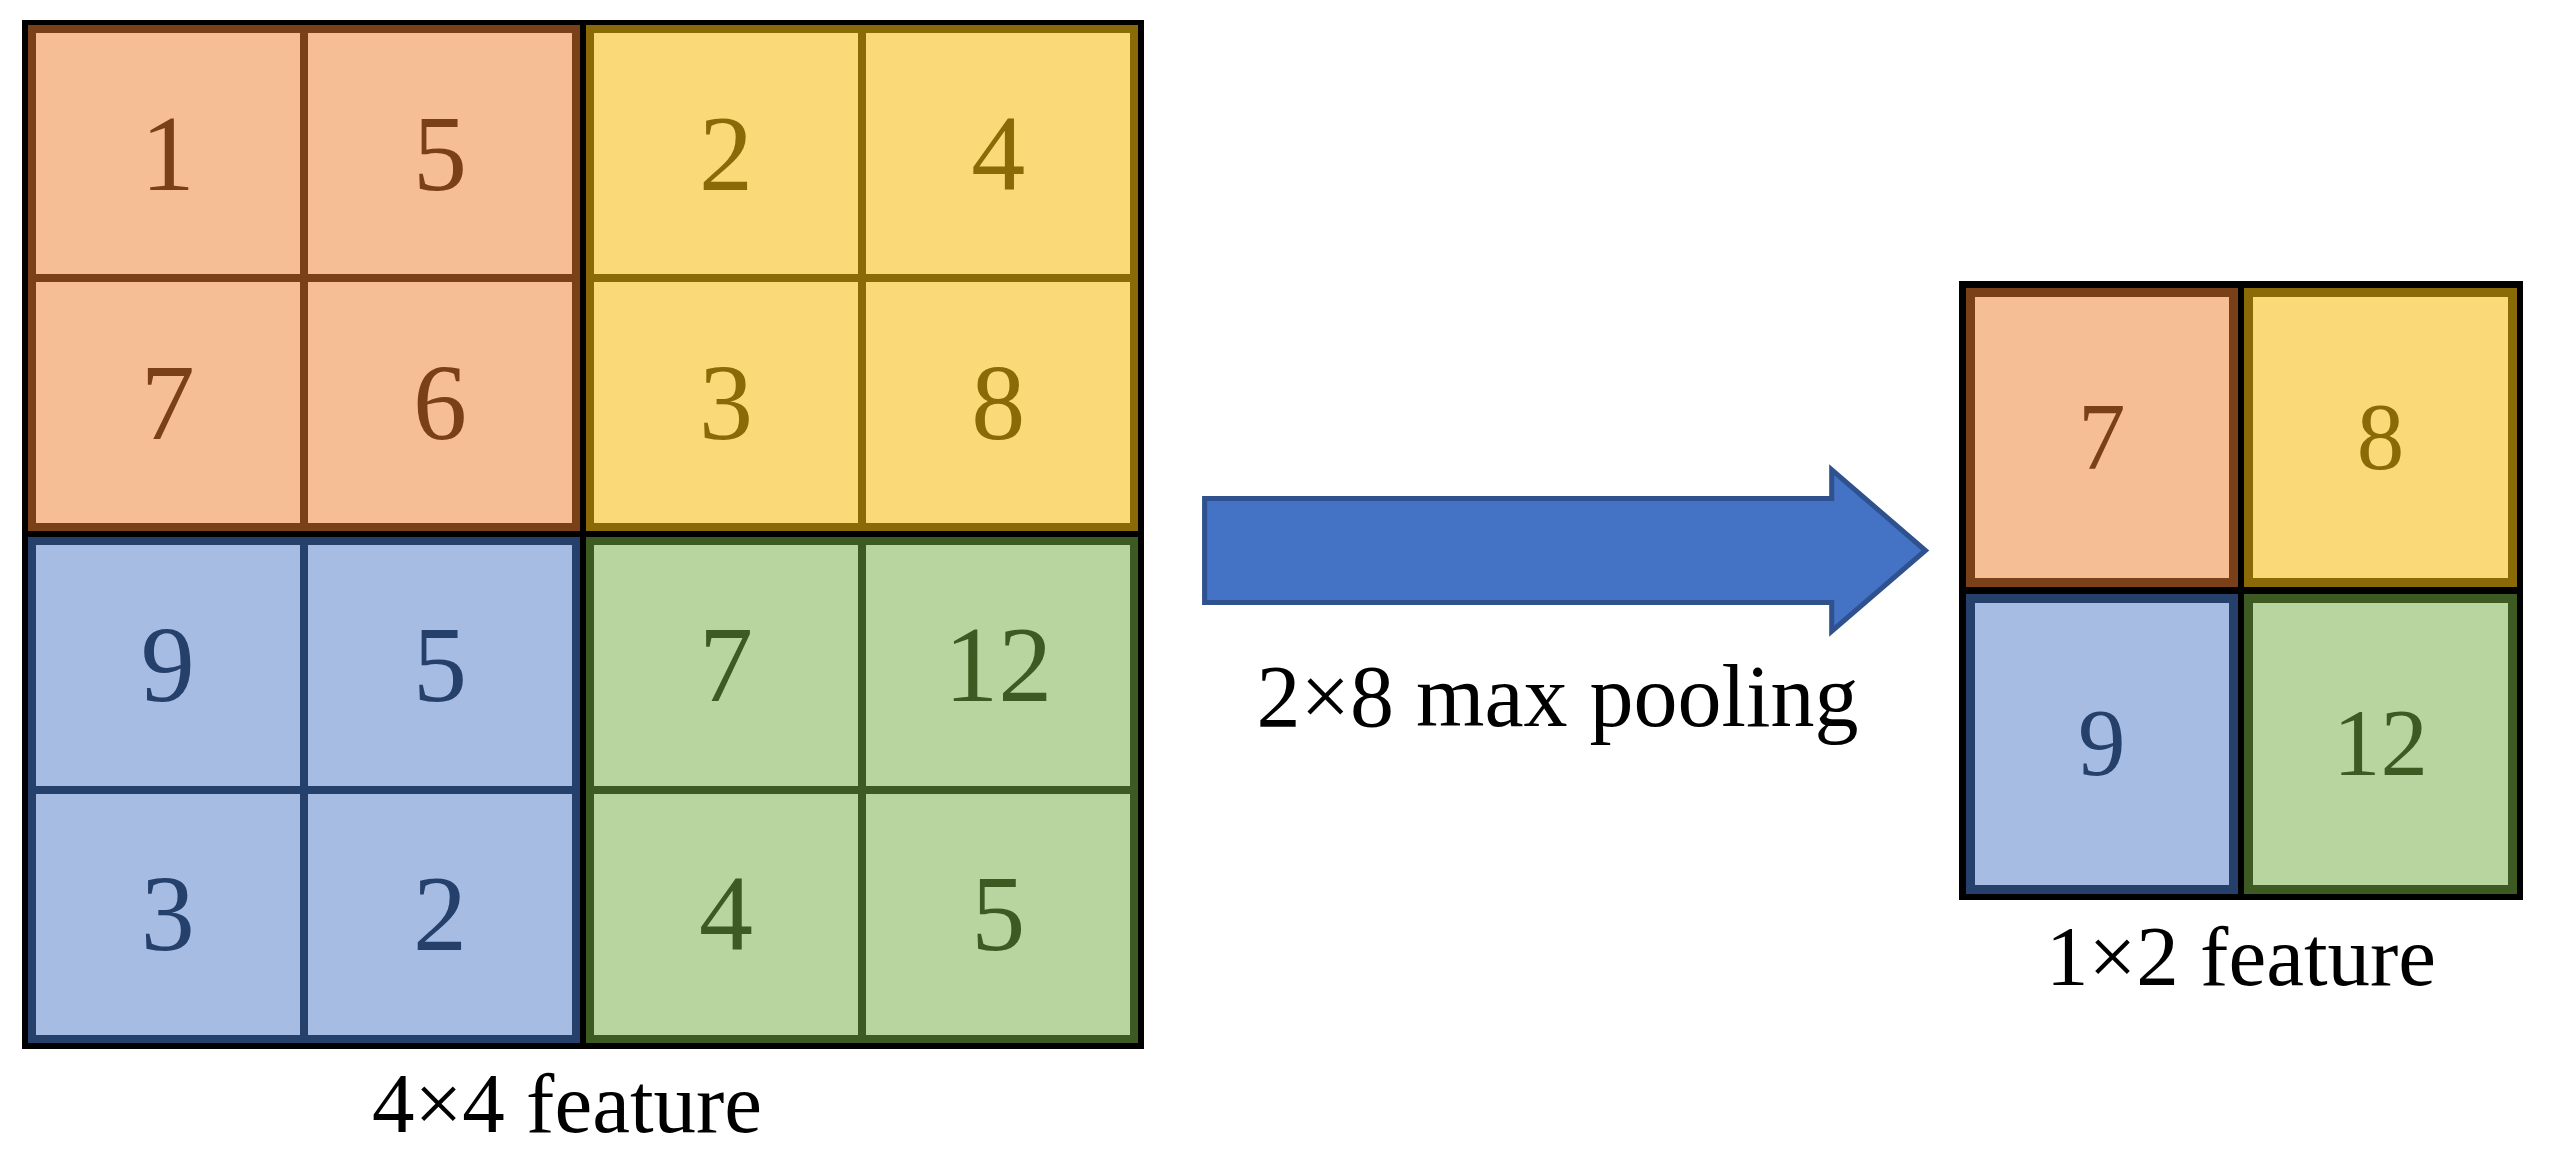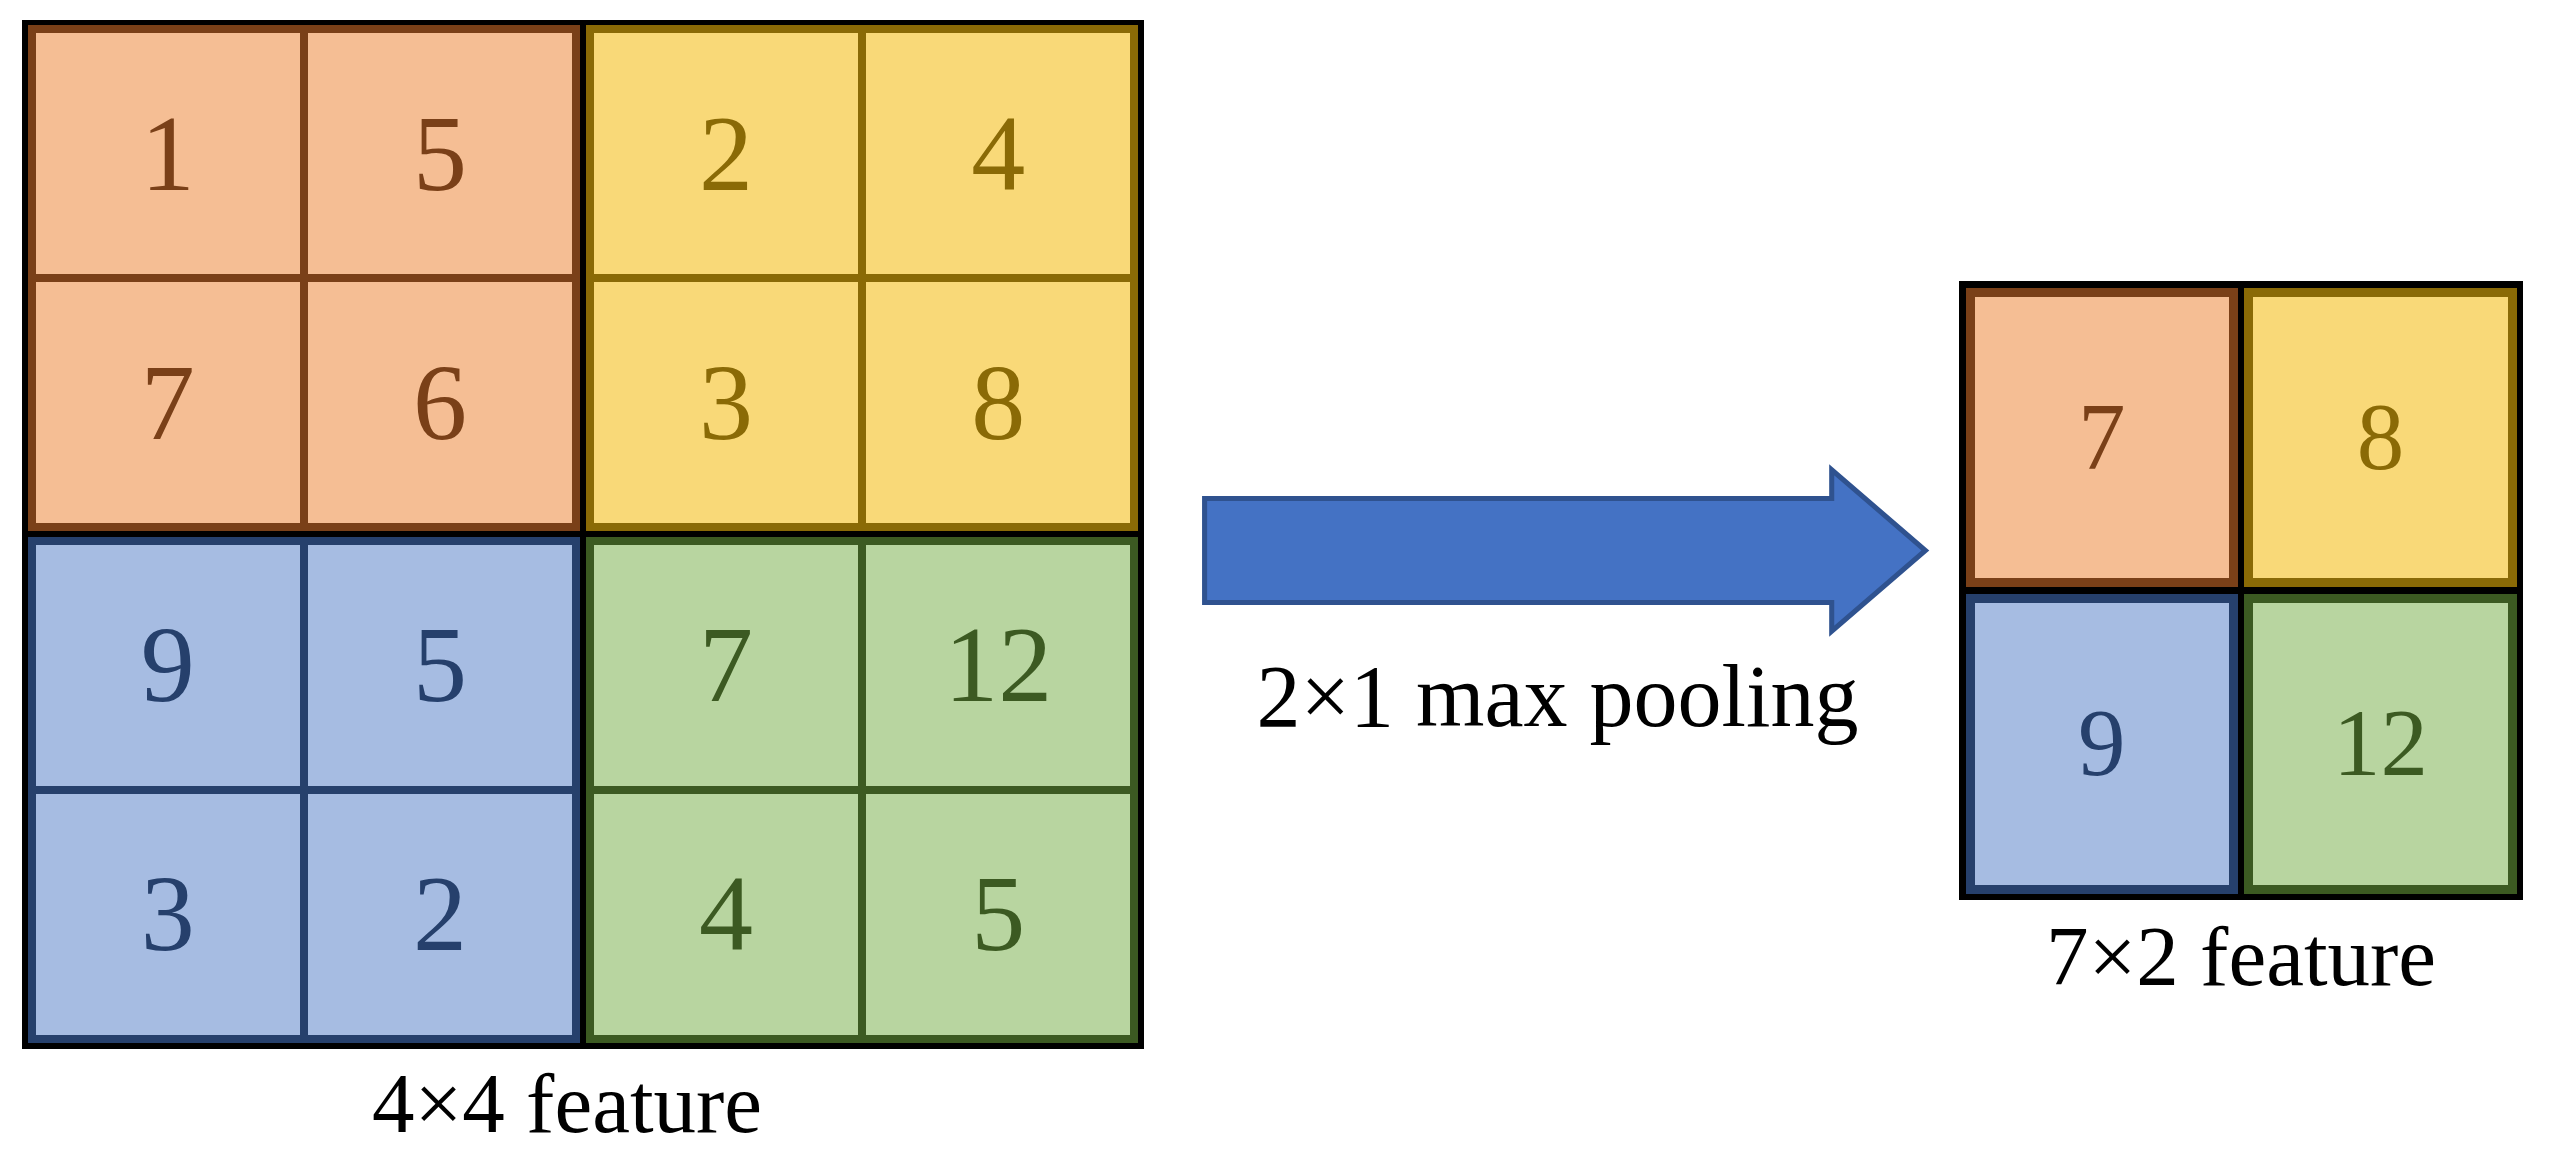--- a/index.html
+++ b/index.html
@@ -170,23 +170,23 @@
   </div>
 
 </div>
 
 <div class="caption" id="caption-input">4×4 feature</div>
 
 <svg id="arrow" viewBox="0 0 1010 240">
   <polygon points="5,48 875,48 875,8 1005,120 875,232 875,192 5,192" fill="#4472C4" stroke="#2F528F" stroke-width="7" stroke-linejoin="miter"></polygon>
 </svg>
 
-<div id="pool-label">2×1 max pooling</div>
+<div id="pool-label">2×8 max pooling</div>
 
 <div id="output-grid">
   <div class="ocell o-orange">7</div>
   <div class="ocell o-yellow">8</div>
   <div class="ocell o-blue">9</div>
   <div class="ocell o-green">12</div>
 </div>
 
-<div class="caption" id="caption-output">7×2 feature</div>
+<div class="caption" id="caption-output">1×2 feature</div>
 
 
 </body></html>

